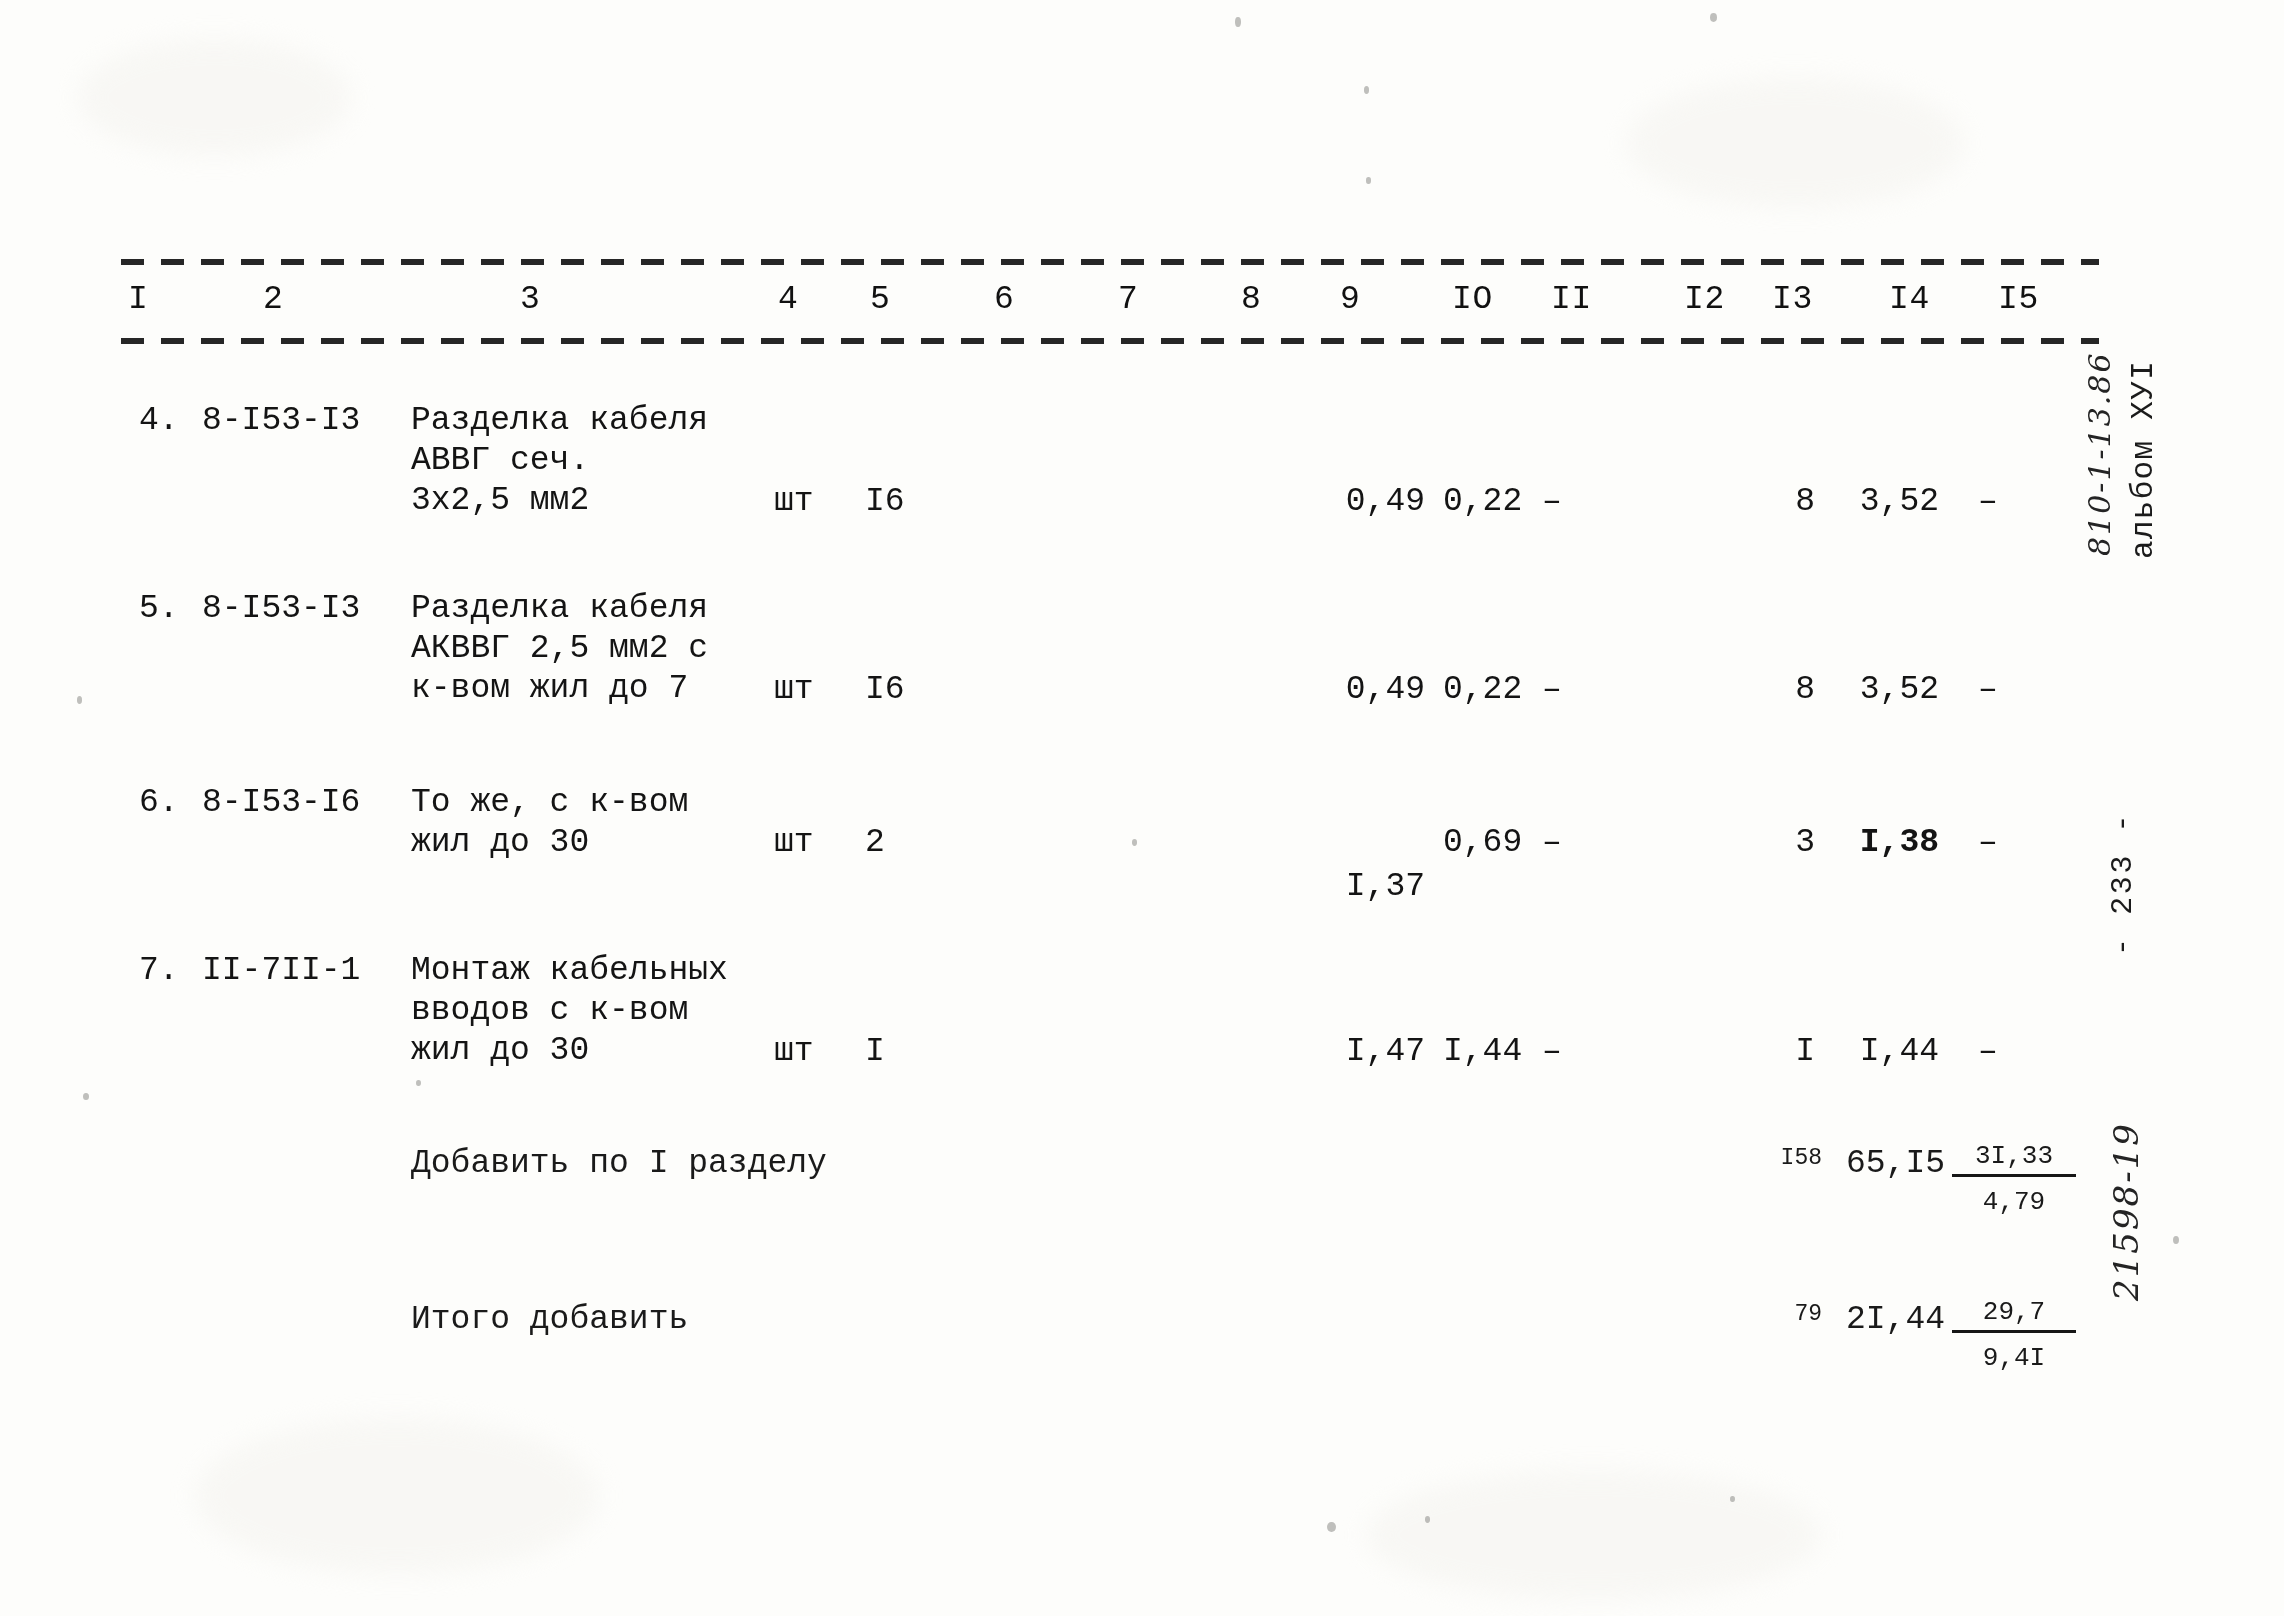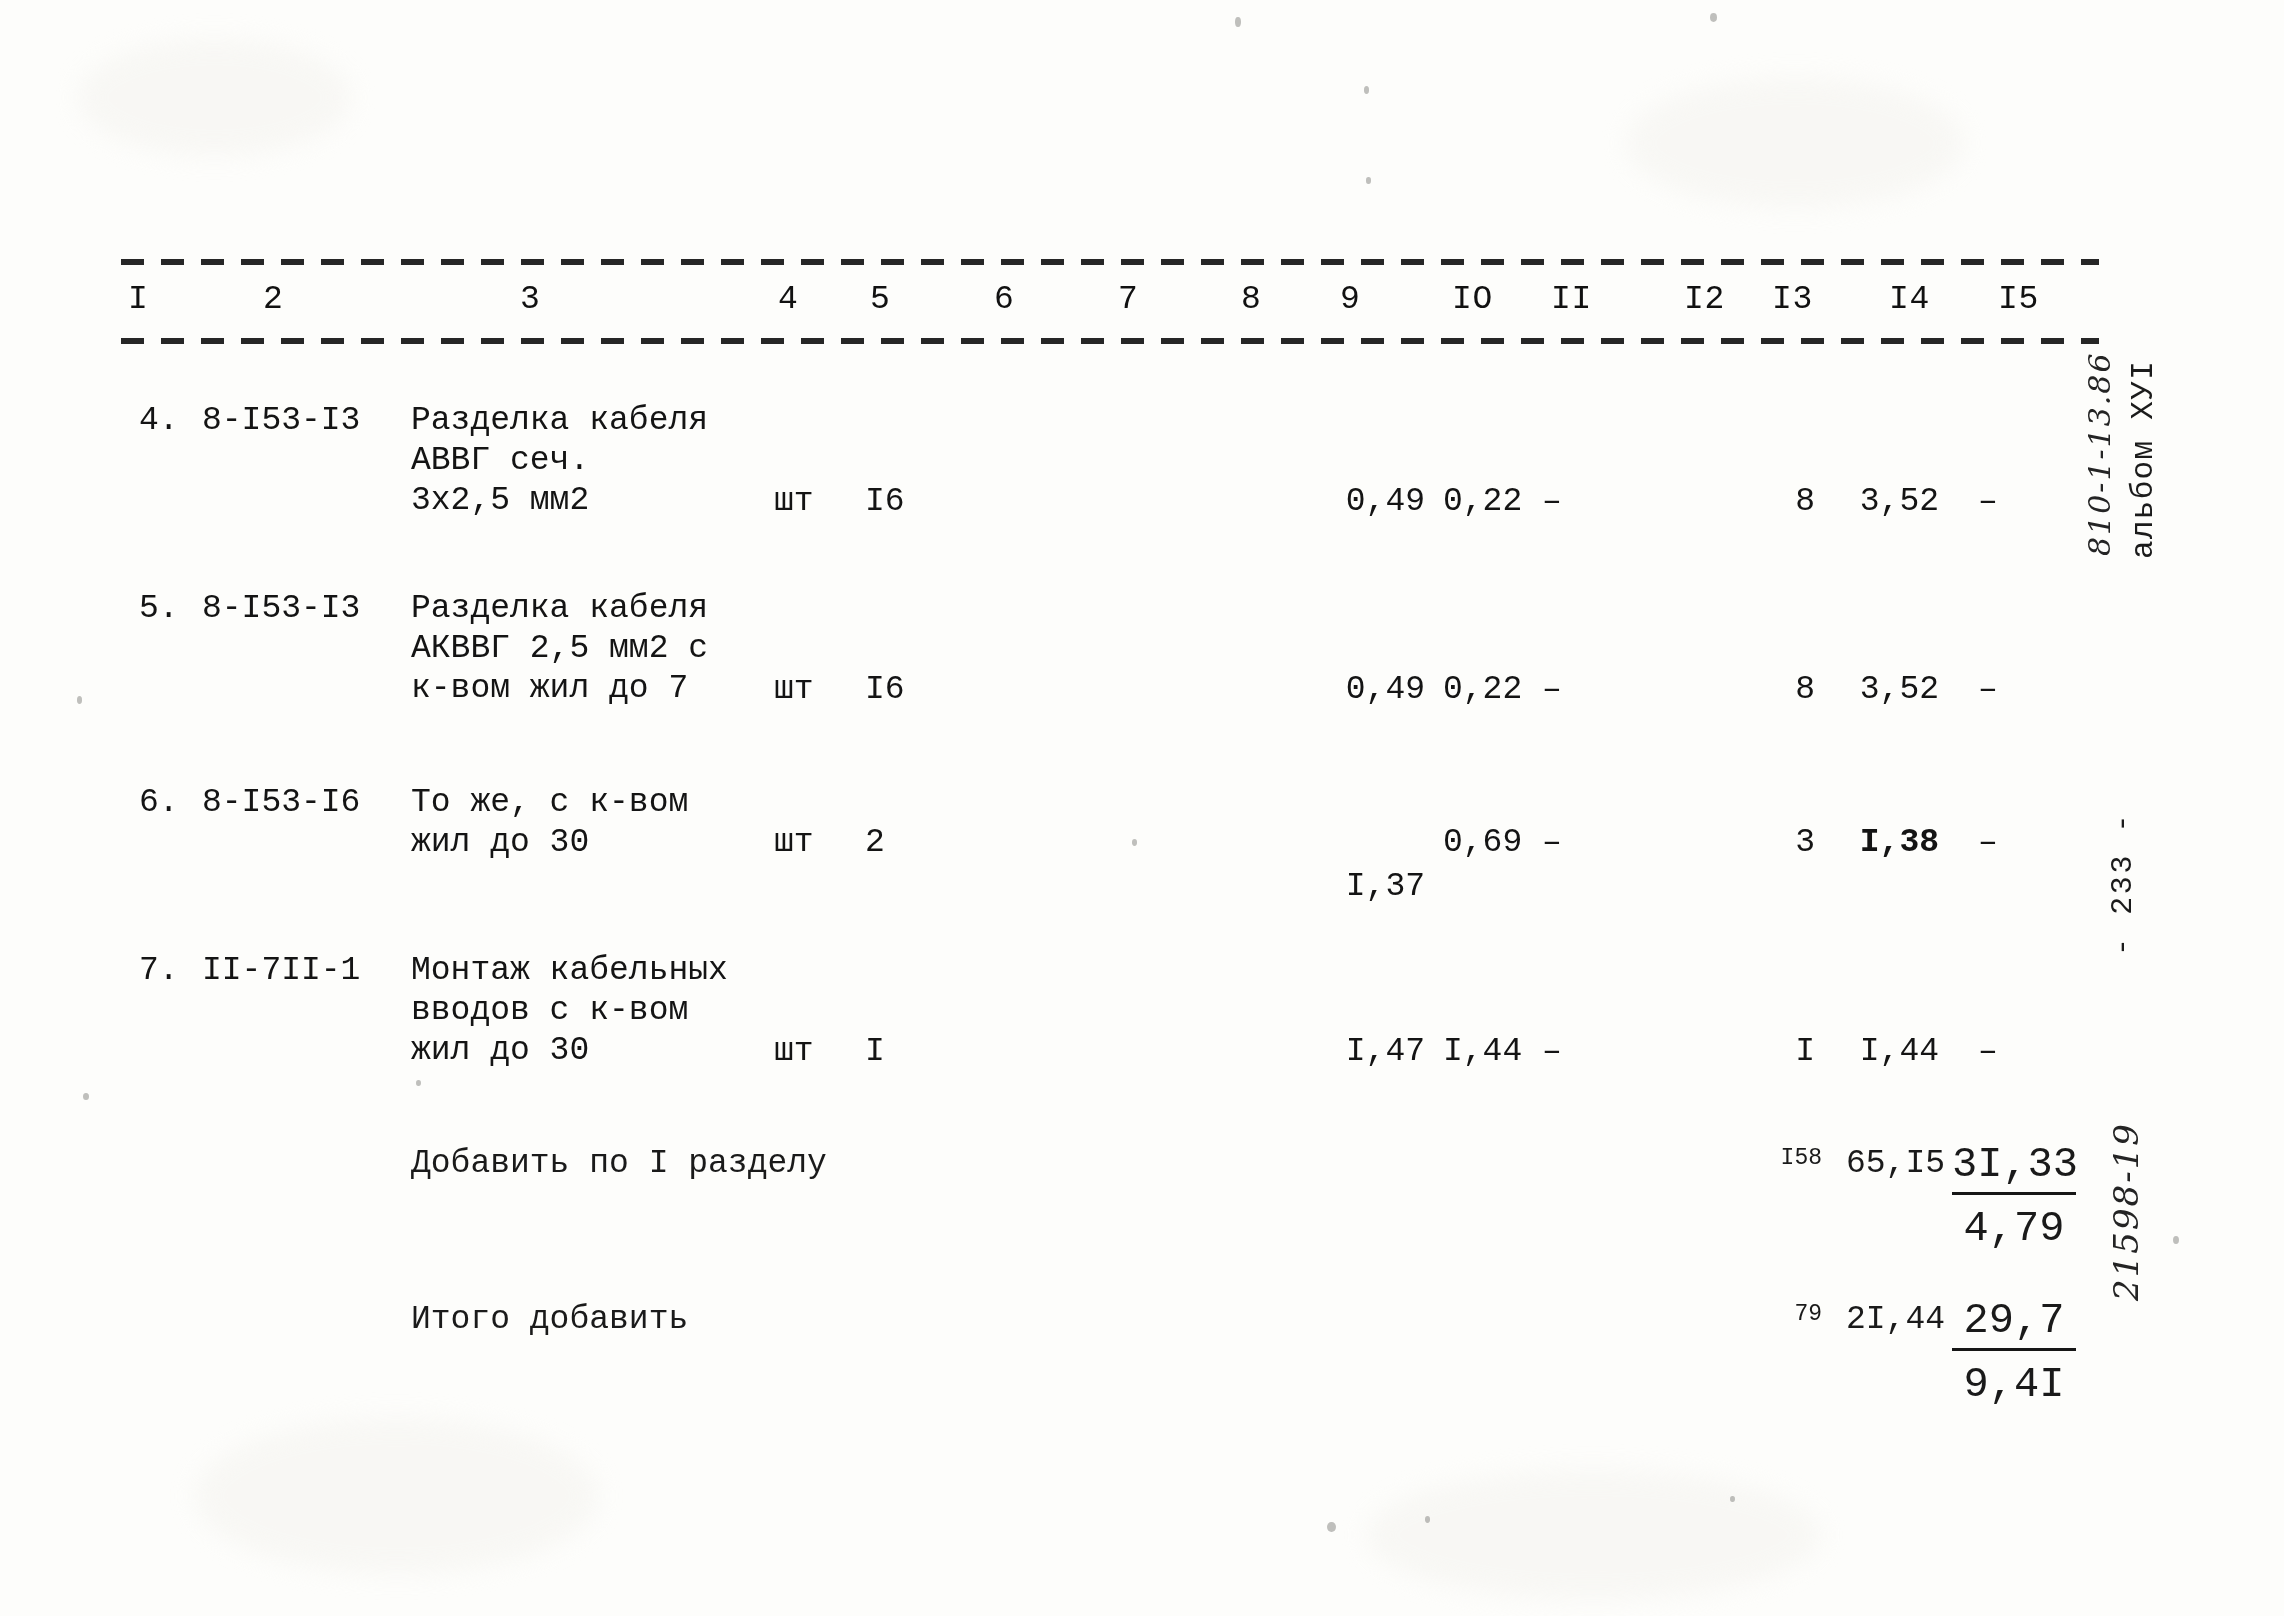--- a/index.html
+++ b/index.html
@@ -90,21 +90,21 @@
     left: 411px;
     font-size: 33px;
     white-space: pre;
   }
   .sum-c13 { position: absolute; left: 1750px; width: 72px; text-align: right; font-size: 23px; }
   .sum-c14 { position: absolute; left: 1828px; width: 117px; text-align: right; font-size: 33px; }
   .frac {
     position: absolute;
     left: 1952px;
     width: 124px;
-    font-size: 42px;
+    font-size: 26px;
     text-align: center;
   }
   .frac .num {
     display: block;
     border-bottom: 3.3px solid #161616;
     padding-bottom: 2.6px;
   }
   .frac .den {
     display: block;
     padding-top: 10.4px;

